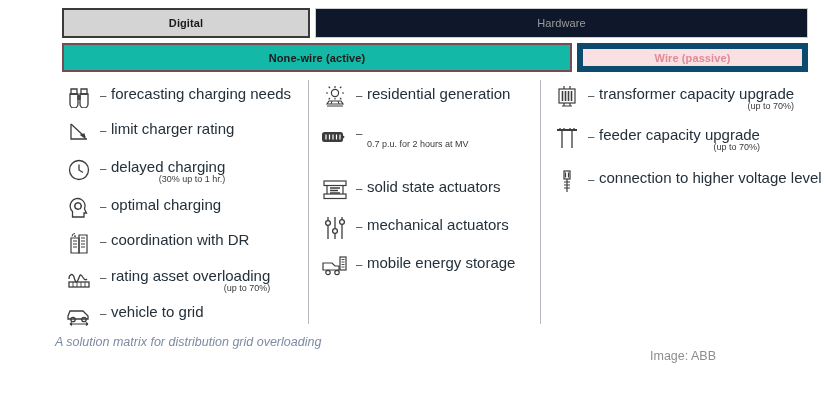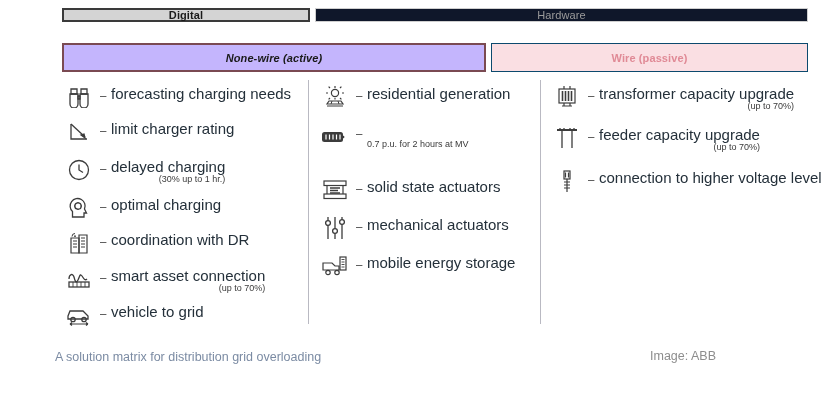--- a/index.html
+++ b/index.html
@@ -22,21 +22,21 @@
     height: 403px;
   }
 
   
   .hdr-row {
     position: absolute;
     left: 62px;
     width: 746px;
     display: flex;
   }
-  .hdr-row.row-top { top: 8px; height: 14px; gap: 5px; }
+  .hdr-row.row-top { top: 8px; height: 30px; gap: 5px; }
   .hdr-row.row-sub { top: 43px; height: 29px; gap: 5px; }
 
   .hdr-box {
     display: flex;
     align-items: center;
     justify-content: center;
     font-size: 11px;
     font-weight: bold;
     letter-spacing: 0.1px;
     box-sizing: border-box;
@@ -49,30 +49,29 @@
     color: #1a1a1a;
   }
   .box-hardware {
     flex: 1;
     background: #0f172a;
     border: 1px solid #cfcfcf;
     color: #9b9b9b;
     font-weight: normal;
   }
   .box-nonwire {
-    width: 424px;
-    background: #c4b5fd;
+    width: 510px;
+    background: #14b8a6;
     border: 2px solid #7a4a52;
     color: #1a1a1a;
-    font-style: italic;
   }
   .box-wire {
     flex: 1;
     background: #fadfe3;
-    border: 1px solid #0c4a6e;
+    border: 6px solid #0c4a6e;
     color: #e08a96;
     font-weight: bold;
   }
 
   
   .cols {
     position: absolute;
     left: 62px;
     top: 80px;
     width: 746px;
@@ -141,24 +140,25 @@
   }
   .lead {
     display: flex;
     align-items: baseline;
   }
 
   
   .caption {
     position: absolute;
     left: 55px;
-    top: 350px;
+    top: 335px;
     font-size: 12.5px;
     color: #7b8ba3;
     white-space: nowrap;
+    font-style: italic;
   }
   .credit {
     position: absolute;
     left: 650px;
     top: 343px;
     font-size: 12.5px;
     color: #8d8d8d;
     white-space: nowrap;
     margin-top: 6px;
   }
@@ -281,21 +281,21 @@
         <span class="icon-wrap">
           <svg width="28" height="24" viewBox="0 0 28 24" fill="none" stroke="#3c3c3c" stroke-width="1.3">
             <path d="M4 12c0-5 4-6 5-2s2 7 4 3 2-7 4-4 3 5 5 3"></path>
             <rect x="4" y="15" width="20" height="5"></rect>
             <path d="M8 15v5M12 15v5M16 15v5M20 15v5" stroke-width="0.9"></path>
           </svg>
         </span>
         <span class="txt">
           <span class="lead">
             <span class="dash">–</span>
-            <span class="label">smart asset connection</span>
+            <span class="label">rating asset overloading</span>
           </span>
           <div class="sub">(up to 70%)</div>
         </span>
       </div>
 
       <div class="item" style="top:220px;">
         <span class="icon-wrap">
           <svg width="30" height="24" viewBox="0 0 30 24" fill="none" stroke="#3c3c3c" stroke-width="1.3">
             <path d="M4 13l2-5h13l5 5v3H4z"></path>
             <circle cx="9" cy="16.5" r="2.2"></circle>

